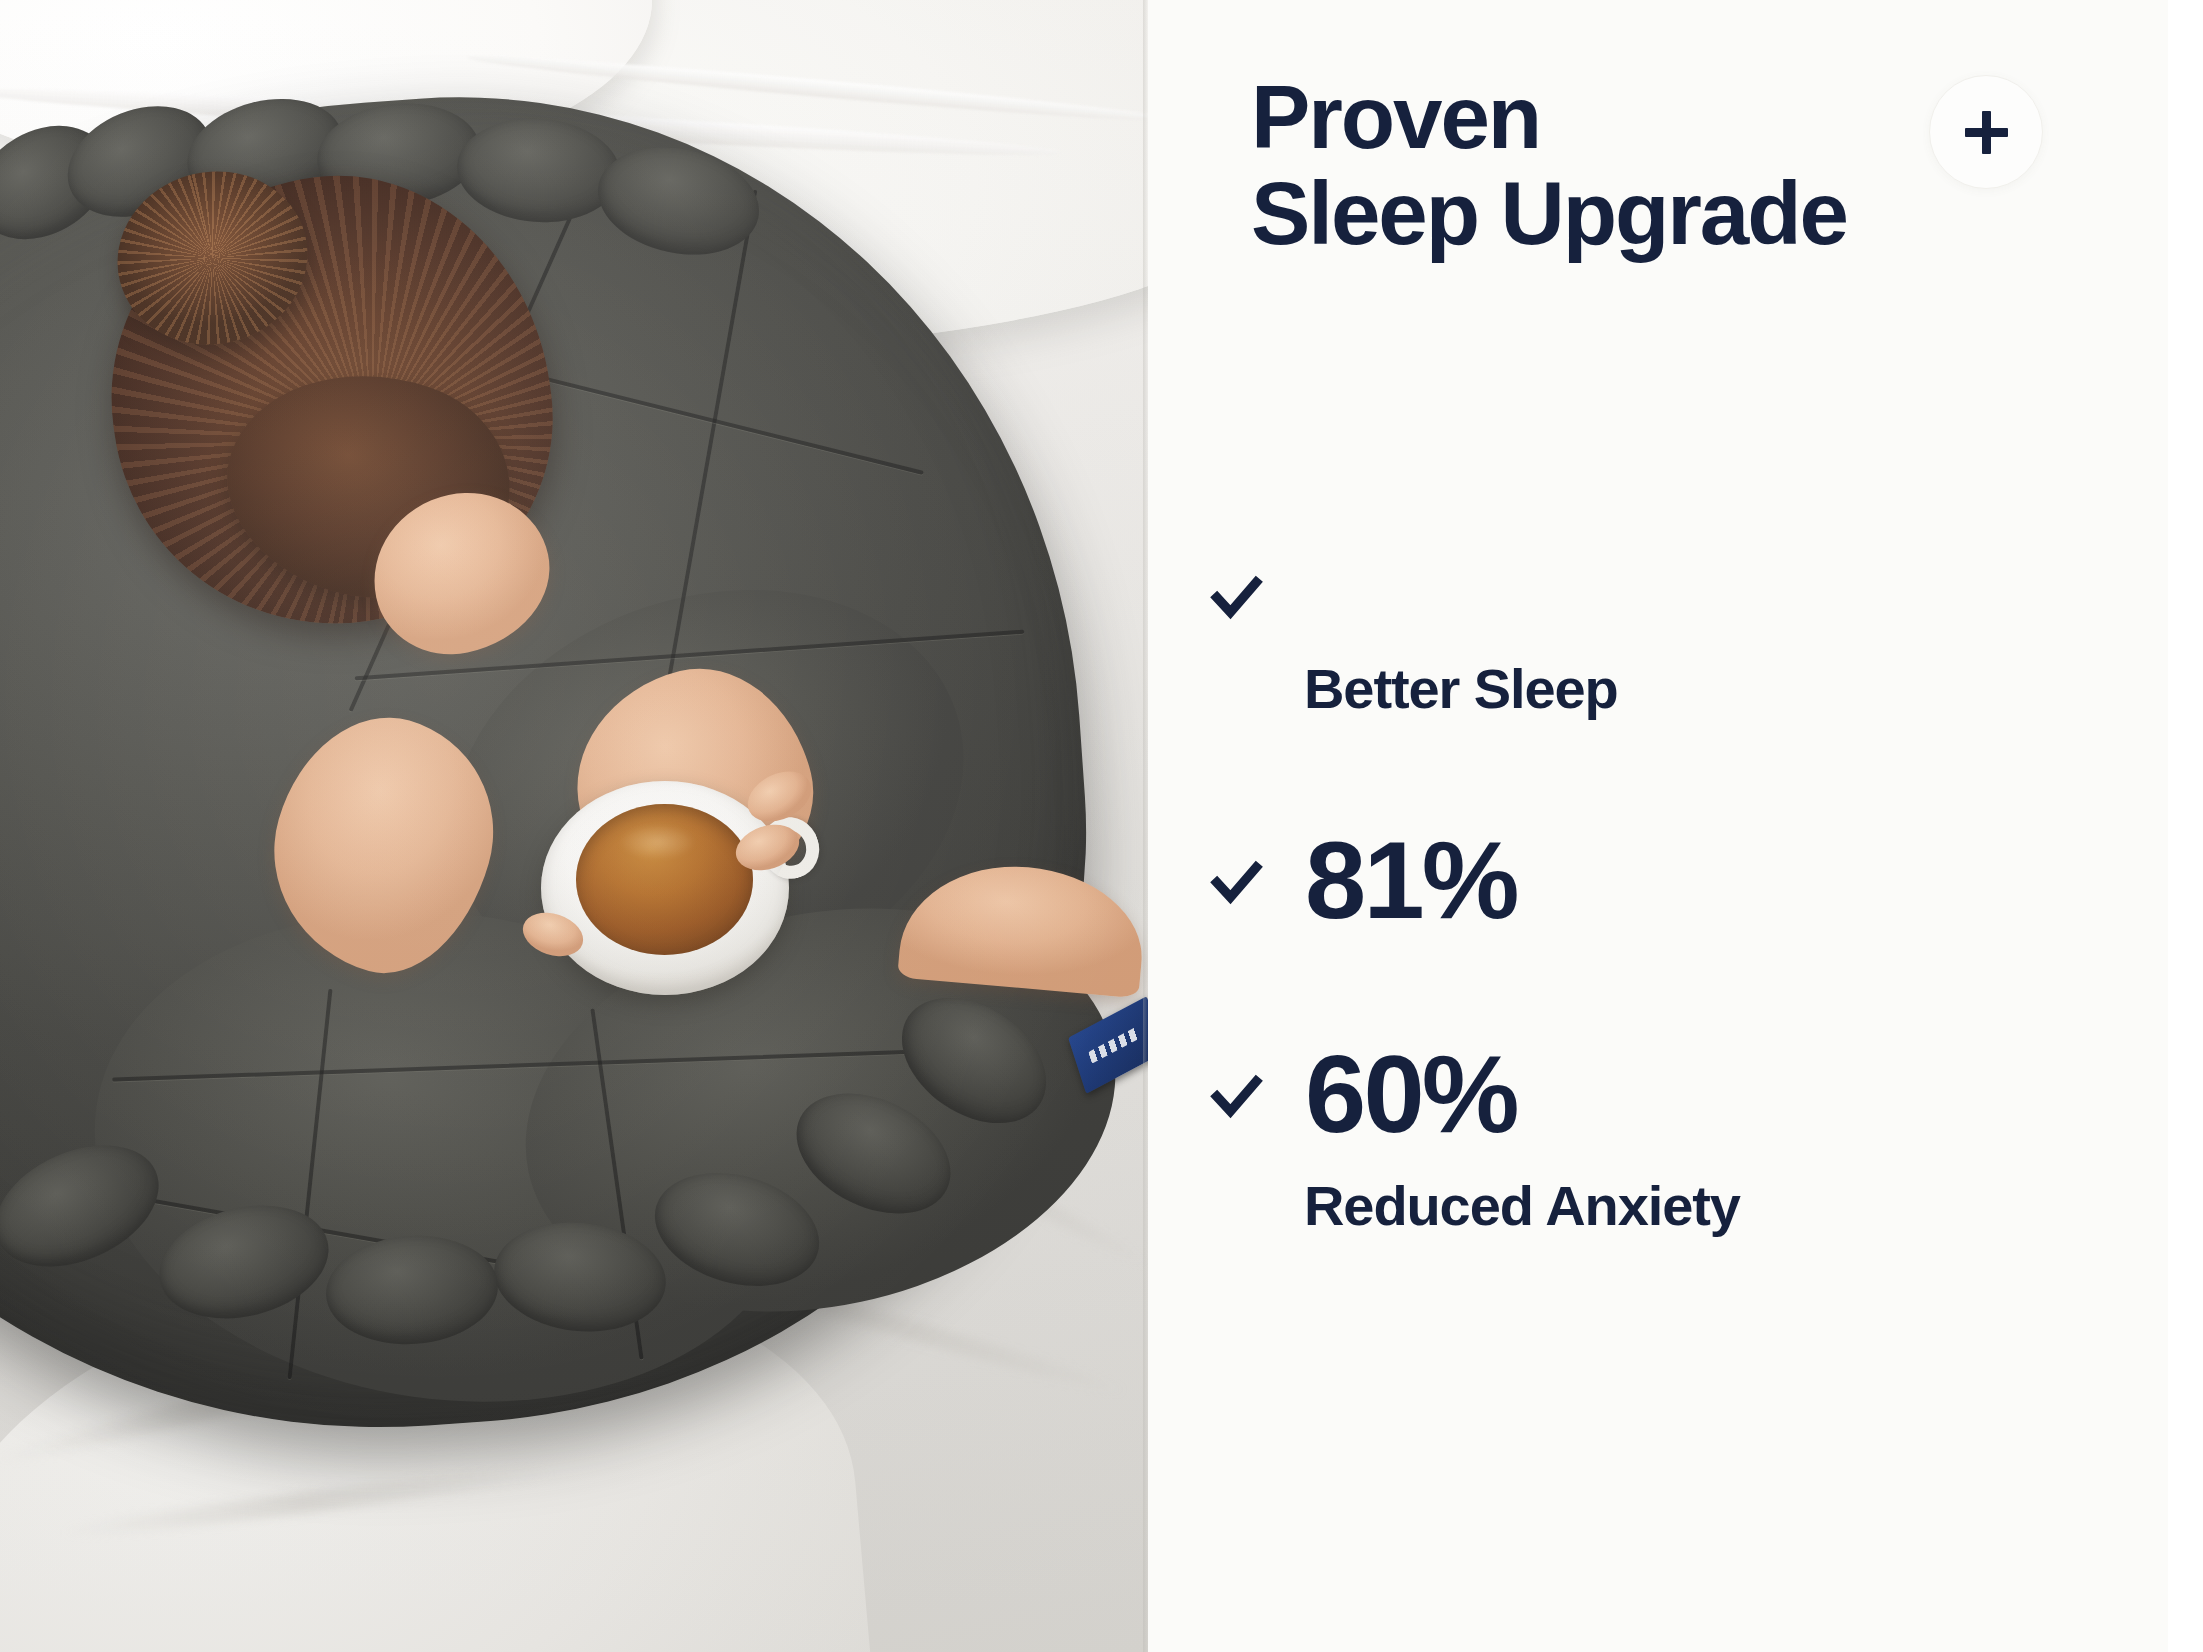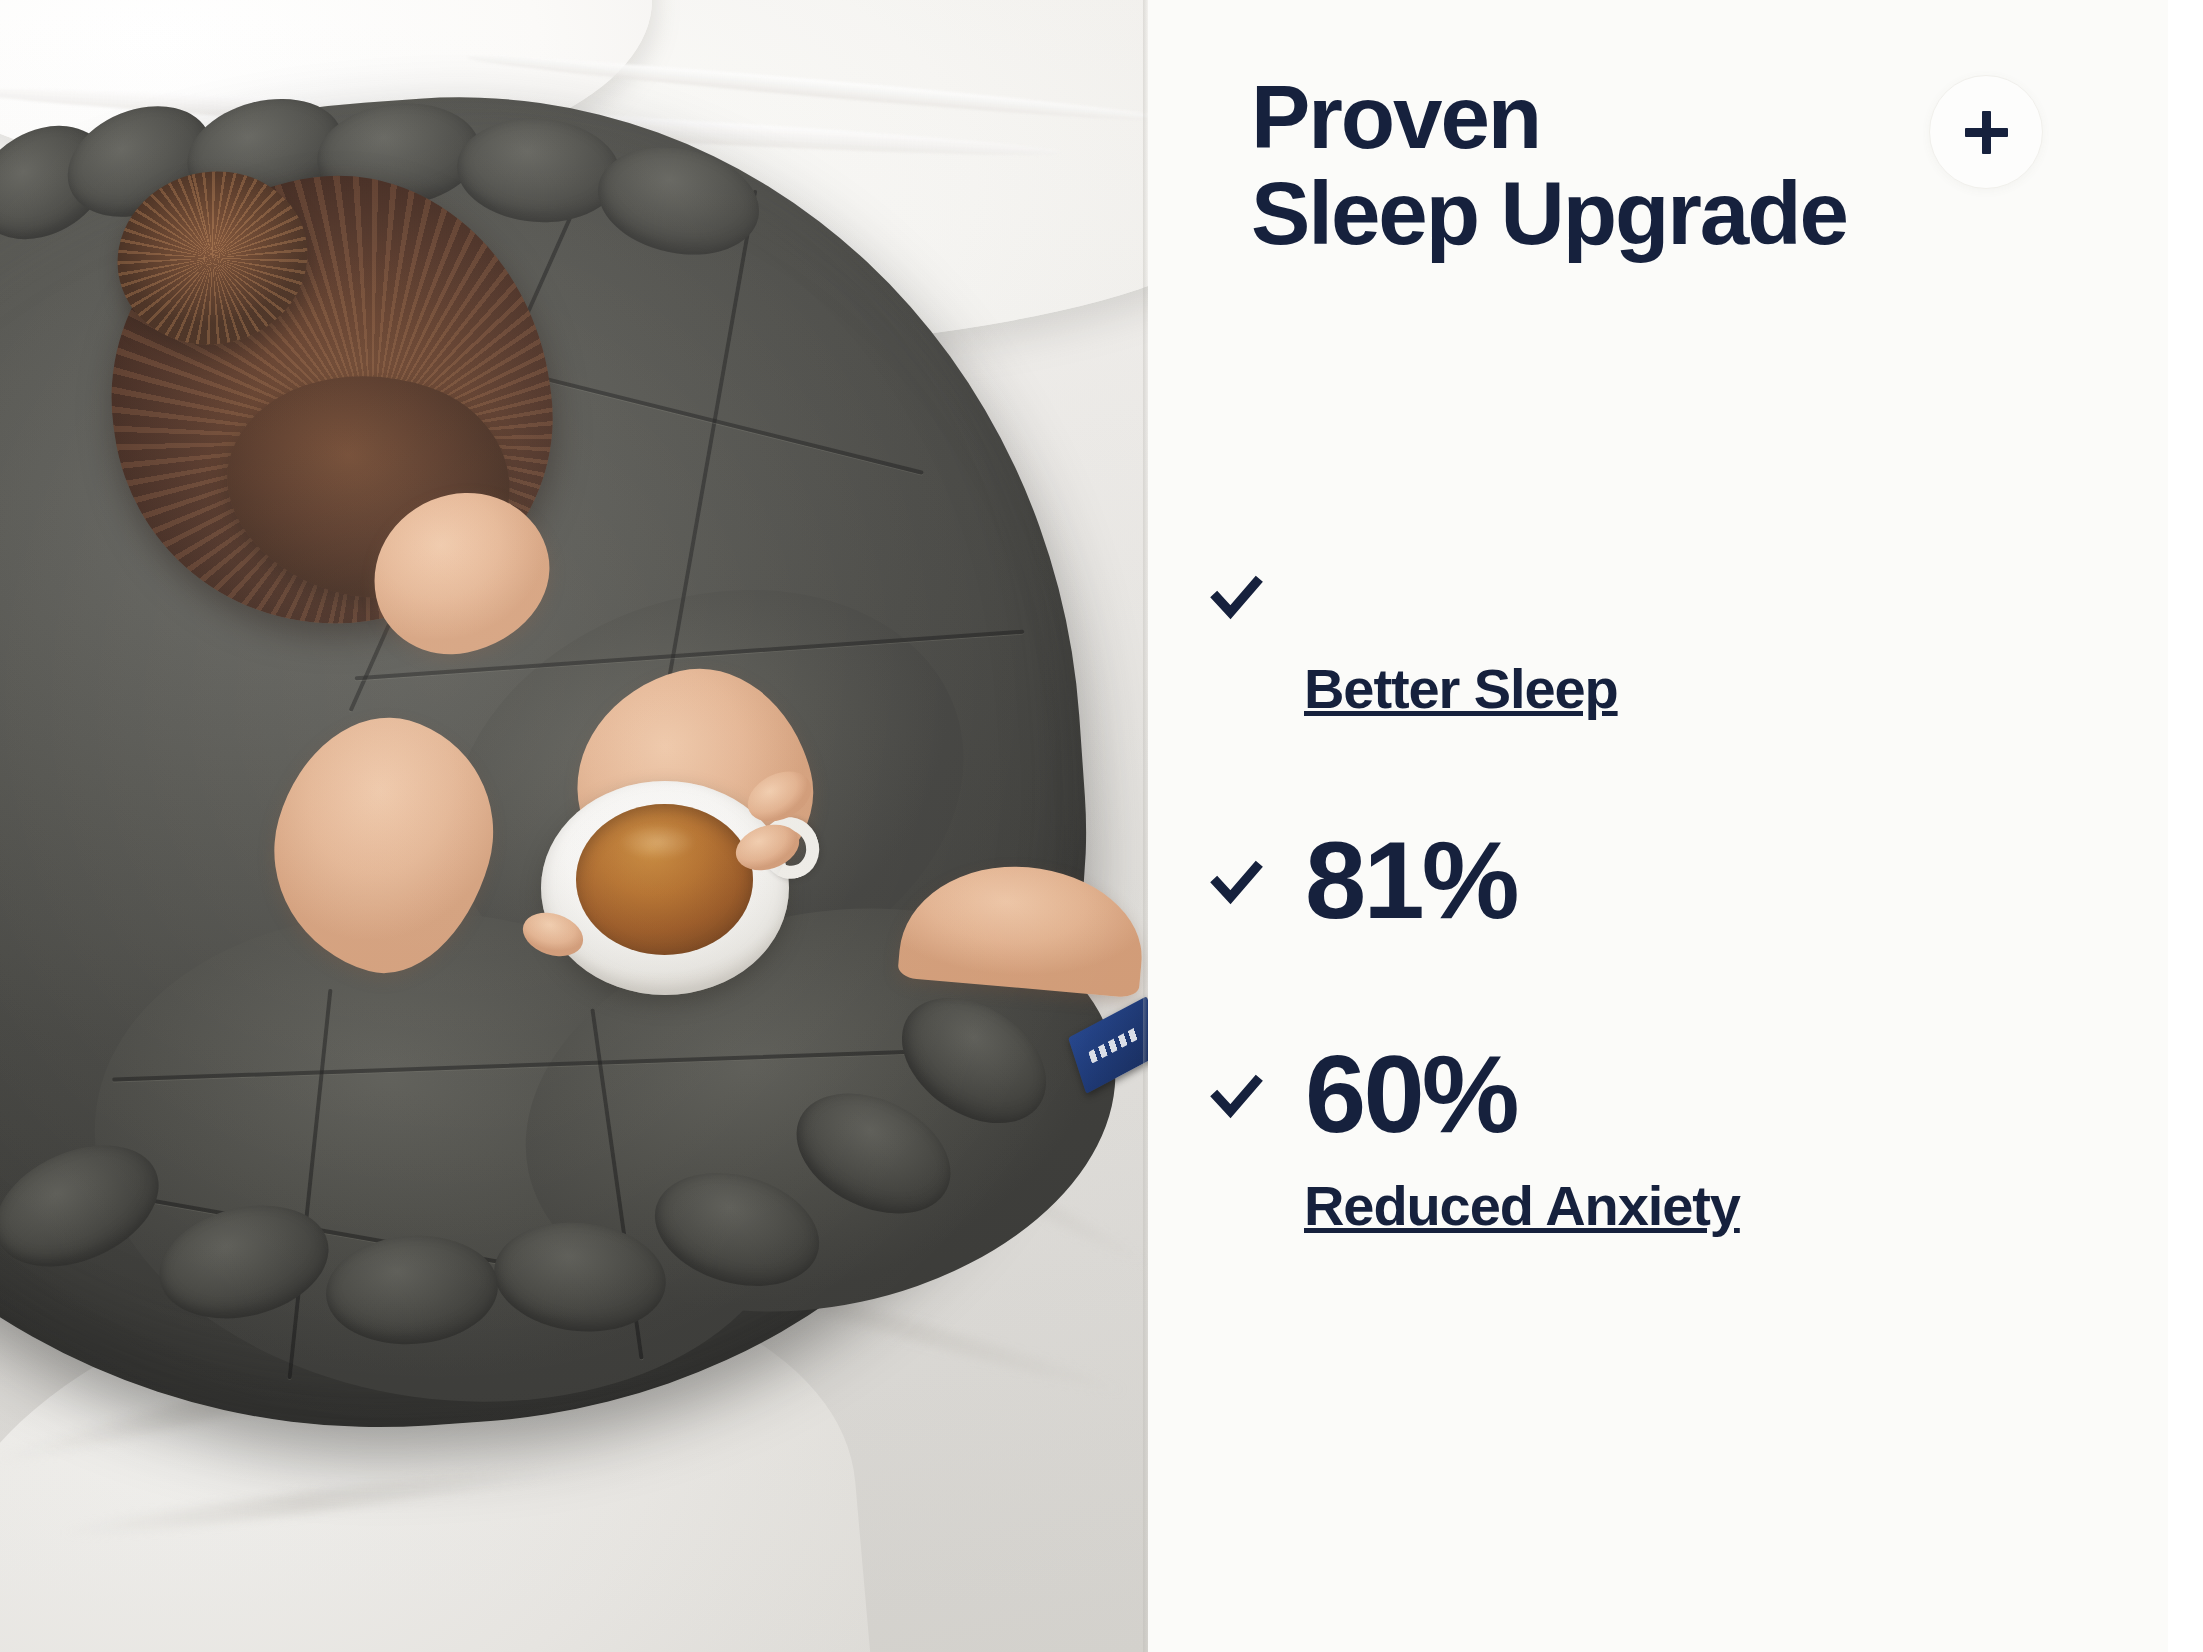--- a/index.html
+++ b/index.html
@@ -322,21 +322,20 @@
     line-height:1;
     letter-spacing:-2.8px;
   }
   .stat-label {
     color:#16213d;
     font-size:56px;
     font-weight:bold;
     letter-spacing:-1.1px;
     margin-top:24px;
     margin-left:104px;
-    text-decoration:underline;
   }
 </style>
 </head>
 <body>
 
 <div id="root">
 
   <div class="photo-pane">
     <div class="photo-stage">
 

